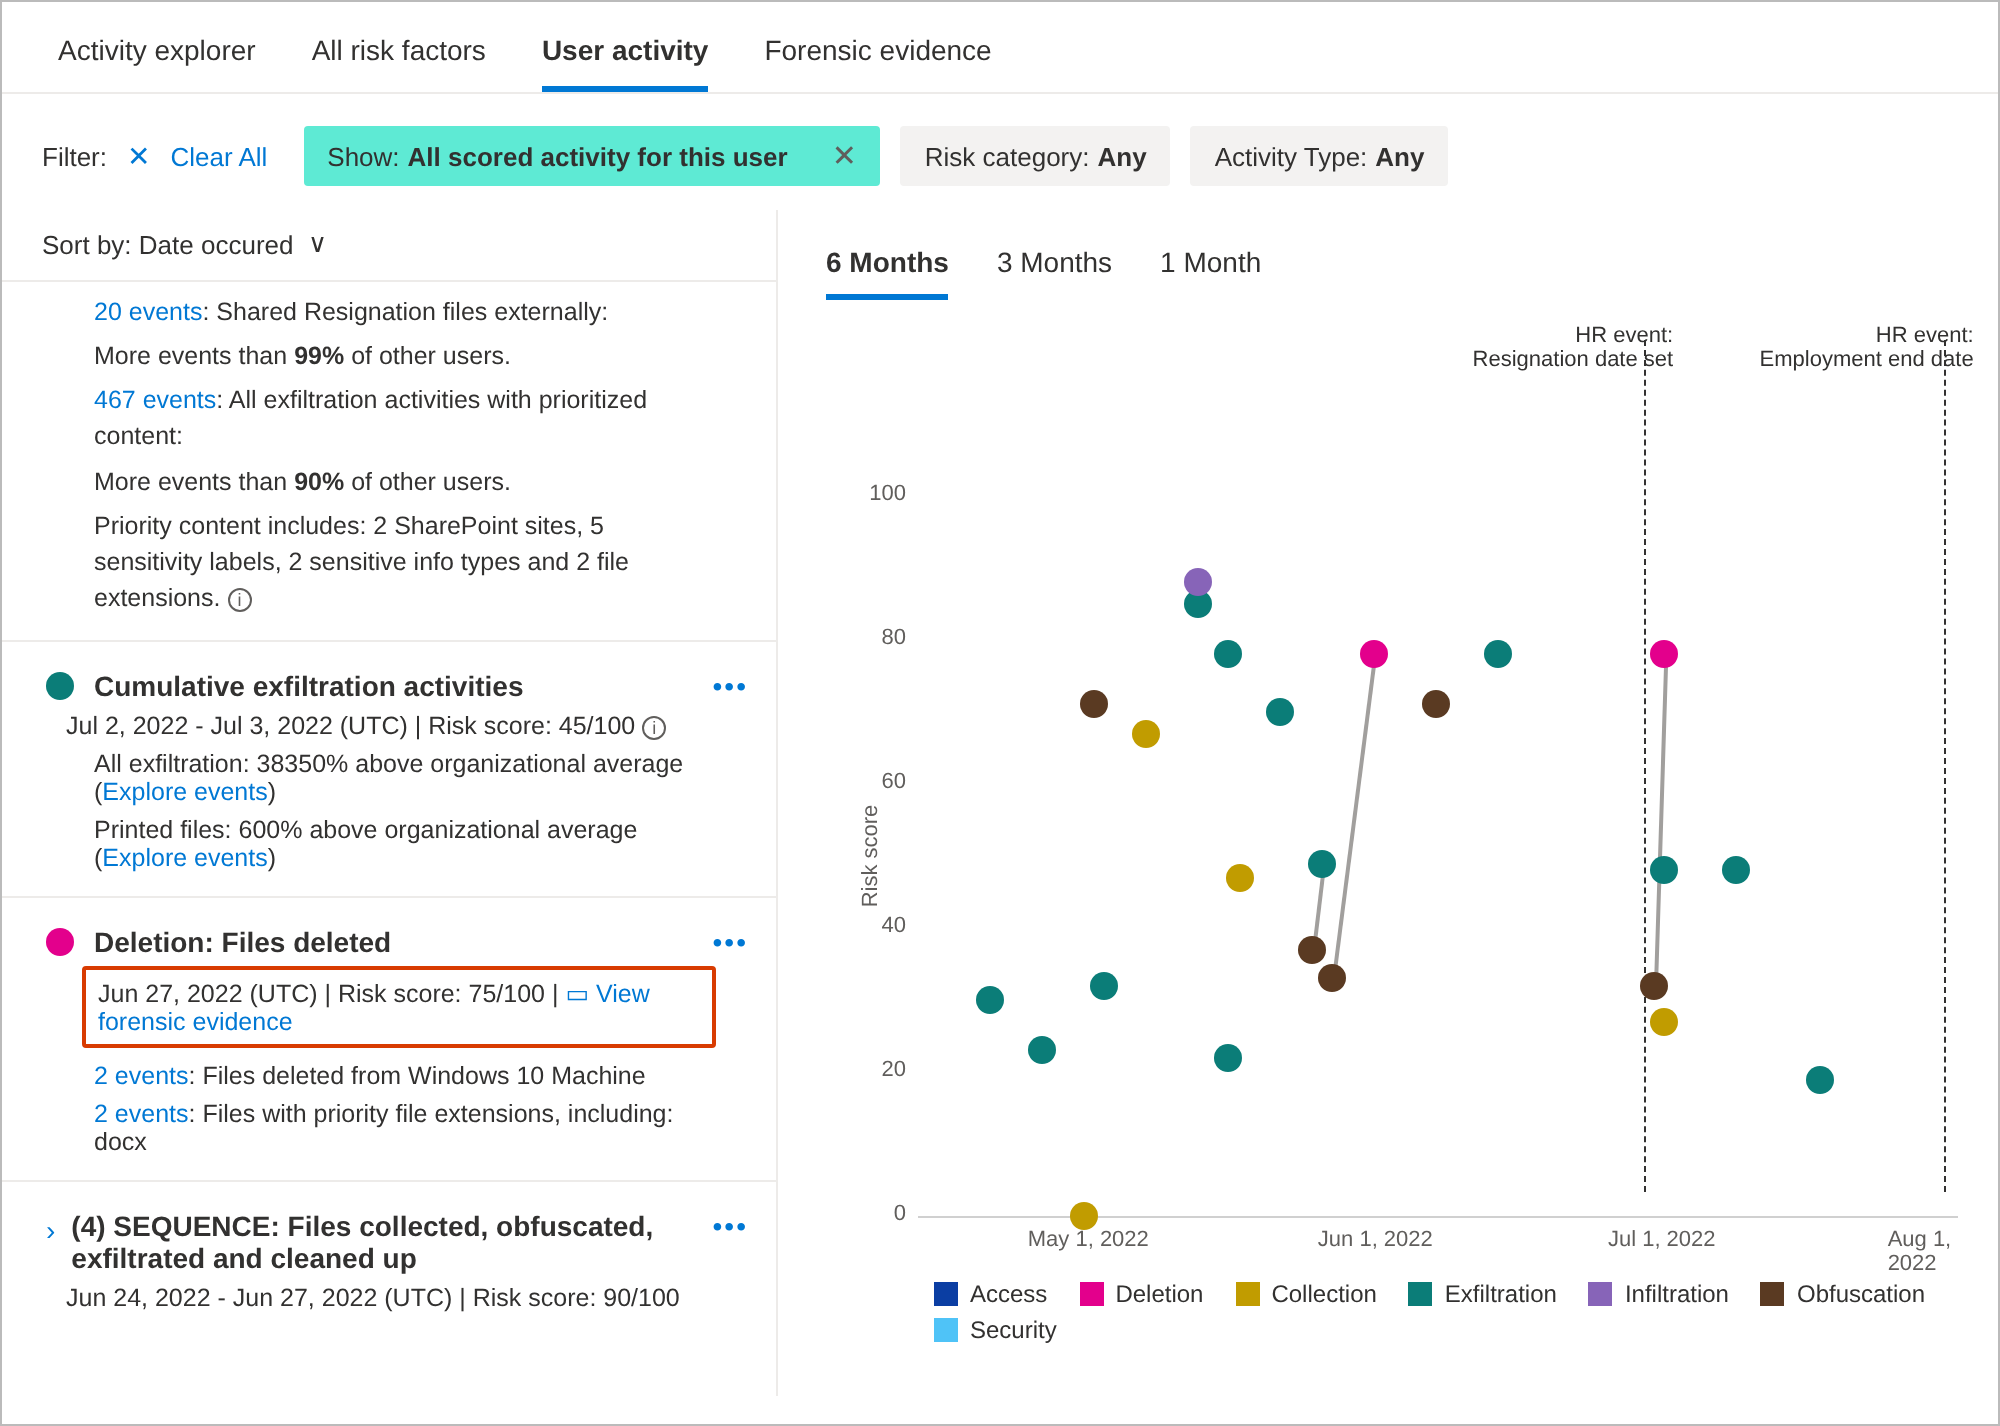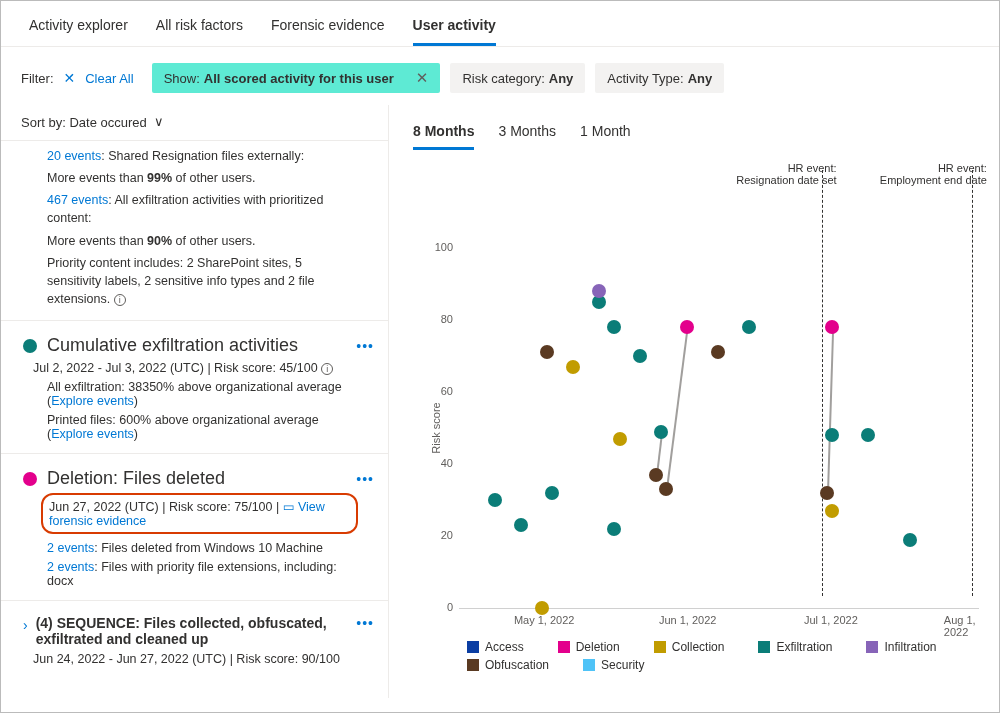--- a/index.html
+++ b/index.html
@@ -27,60 +27,60 @@
   .sort { padding: 10px 20px; border-bottom: 1px solid #edebe9; font-size: 13px; }
   .sort .chev { display:inline-block; transform: translateY(-1px); }
   .list { flex: 1; overflow-y: auto; padding: 4px 0 8px; position: relative; }
   .list::-webkit-scrollbar { width: 14px; }
   .list::-webkit-scrollbar-thumb { background: #c8c6c4; }
   .snippet { padding: 2px 36px 2px 46px; font-size: 12.5px; line-height: 1.45; color: #323130; }
   .snippet .link { color: #0078d4; cursor: pointer; }
   .sep { border-top: 1px solid #edebe9; margin: 10px 0; }
   .item-head { display: flex; align-items: center; gap: 10px; padding: 4px 14px 2px 22px; }
   .dot { width: 14px; height: 14px; border-radius: 50%; flex-shrink: 0; }
-  .item-head h4 { font-size: 18px; font-weight: 400; flex: 1; }
+  .item-head h4 { font-size: 14px; font-weight: 700; flex: 1; }
   .more-dots { color: #0078d4; letter-spacing: 1px; cursor: pointer; font-size: 14px; }
   .sub { padding: 3px 36px 2px 46px; font-size: 12.5px; }
   .sub .link { color: #0078d4; cursor: pointer; }
   .sub.meta { color: #323130; padding-left: 32px; }
   .info-ic { display:inline-block; width:12px; height:12px; border:1px solid #605e5c; border-radius:50%; font-size:9px; line-height:10px; text-align:center; color:#605e5c; }
-  .redbox { border: 2px solid #d83b01; border-radius: 12px; padding: 4px 6px; margin: 2px 30px 4px 40px; font-size: 12.5px; }
+  .redbox { border: 2px solid #d83b01; border-radius: 2px; padding: 4px 6px; margin: 2px 30px 4px 40px; font-size: 12.5px; }
   .redbox .link { color: #0078d4; cursor: pointer; }
   .seq-head { display:flex; align-items:flex-start; gap:8px; padding: 4px 14px 2px 22px; }
   .seq-head .chev2 { color:#0078d4; font-size:14px; cursor:pointer; margin-top:2px; }
   .seq-head h4 { font-size:14px; font-weight:600; flex:1; }
 
   
   .right { flex: 1; padding: 12px 8px 0 24px; display: flex; flex-direction: column; position:relative; }
   .range-tabs { display: flex; gap: 24px; margin-bottom: 6px; }
   .rtab { padding: 6px 0 8px; font-size: 14px; color: #323130; cursor: pointer; border-bottom: 3px solid transparent; }
   .rtab.active { font-weight: 600; border-bottom: 3px solid #0078d4; }
   .chart-wrap { flex: 1; position: relative; }
   .chart { position: absolute; inset: 0; }
   .ylabel { position: absolute; left: -8px; top: 50%; transform: translate(-50%, -50%) rotate(-90deg); font-size: 11px; color: #605e5c; transform-origin: center; }
   .axis-tick { position:absolute; font-size:11px; color:#605e5c; }
   .xaxis-line { position:absolute; left:46px; right:4px; border-top:1px solid #d0d0d0; }
   .hr-line { position:absolute; top:14px; bottom:80px; border-left:1.5px dashed #323130; width:0; }
   .hr-lbl { position:absolute; font-size:11px; color:#323130; width:110px; }
   .pt { position:absolute; width:14px; height:14px; border-radius:50%; transform:translate(-50%,-50%); }
   .cxn { position:absolute; width:2px; background:#a19f9d; transform-origin: top; }
-  .legend { position:absolute; left:54px; bottom:4px; right:6px; display:flex; flex-wrap:wrap; gap:4px 34px; font-size:12px; color:#323130; }
+  .legend { position:absolute; left:54px; bottom:4px; right:6px; display:flex; flex-wrap:wrap; gap:4px 16px; font-size:12px; color:#323130; }
   .leg-item { display:flex; align-items:center; gap:6px; }
   .sw { width:12px; height:12px; }
 </style>
 </head>
 <body>
 
 <div class="page">
 
   <div class="tabs">
     <div class="tab">Activity explorer</div>
     <div class="tab">All risk factors</div>
+    <div class="tab active">User activity</div>
     <div class="tab">Forensic evidence</div>
-    <div class="tab active">User activity</div>
   </div>
 
   <div class="filter-row">
     <span class="lbl">Filter:</span>
     <span class="clear-x">✕</span>
     <span class="clear-link">Clear All</span>
 
     <span class="chip selected">
       <span>Show:</span>
       <span class="strong">All scored activity for this user</span>
@@ -144,21 +144,21 @@
           <h4>(4) SEQUENCE: Files collected, obfuscated, exfiltrated and cleaned up</h4>
           <span class="more-dots">•••</span>
         </div>
         <div class="sub meta">Jun 24, 2022 - Jun 27, 2022 (UTC) | Risk score: 90/100</div>
 
       </div>
     </div>
 
     <div class="right">
       <div class="range-tabs">
-        <div class="rtab active">8 Months</div>
+        <div class="rtab active">6 Months</div>
         <div class="rtab">3 Months</div>
         <div class="rtab">1 Month</div>
       </div>
       <div class="chart-wrap">
         <div class="chart" id="chart" style="width: 570px; height: 520px;">
             <div class="ylabel" style="left: 2px; top: 272px; position: absolute; transform: translate(-10%, -50%) rotate(-90deg);">Risk score</div>
             <div class="axis-tick" style="right: 530px; top: 445px;">0</div>
             <div class="axis-tick" style="right: 530px; top: 373px;">20</div>
             <div class="axis-tick" style="right: 530px; top: 301px;">40</div>
             <div class="axis-tick" style="right: 530px; top: 229px;">60</div>

